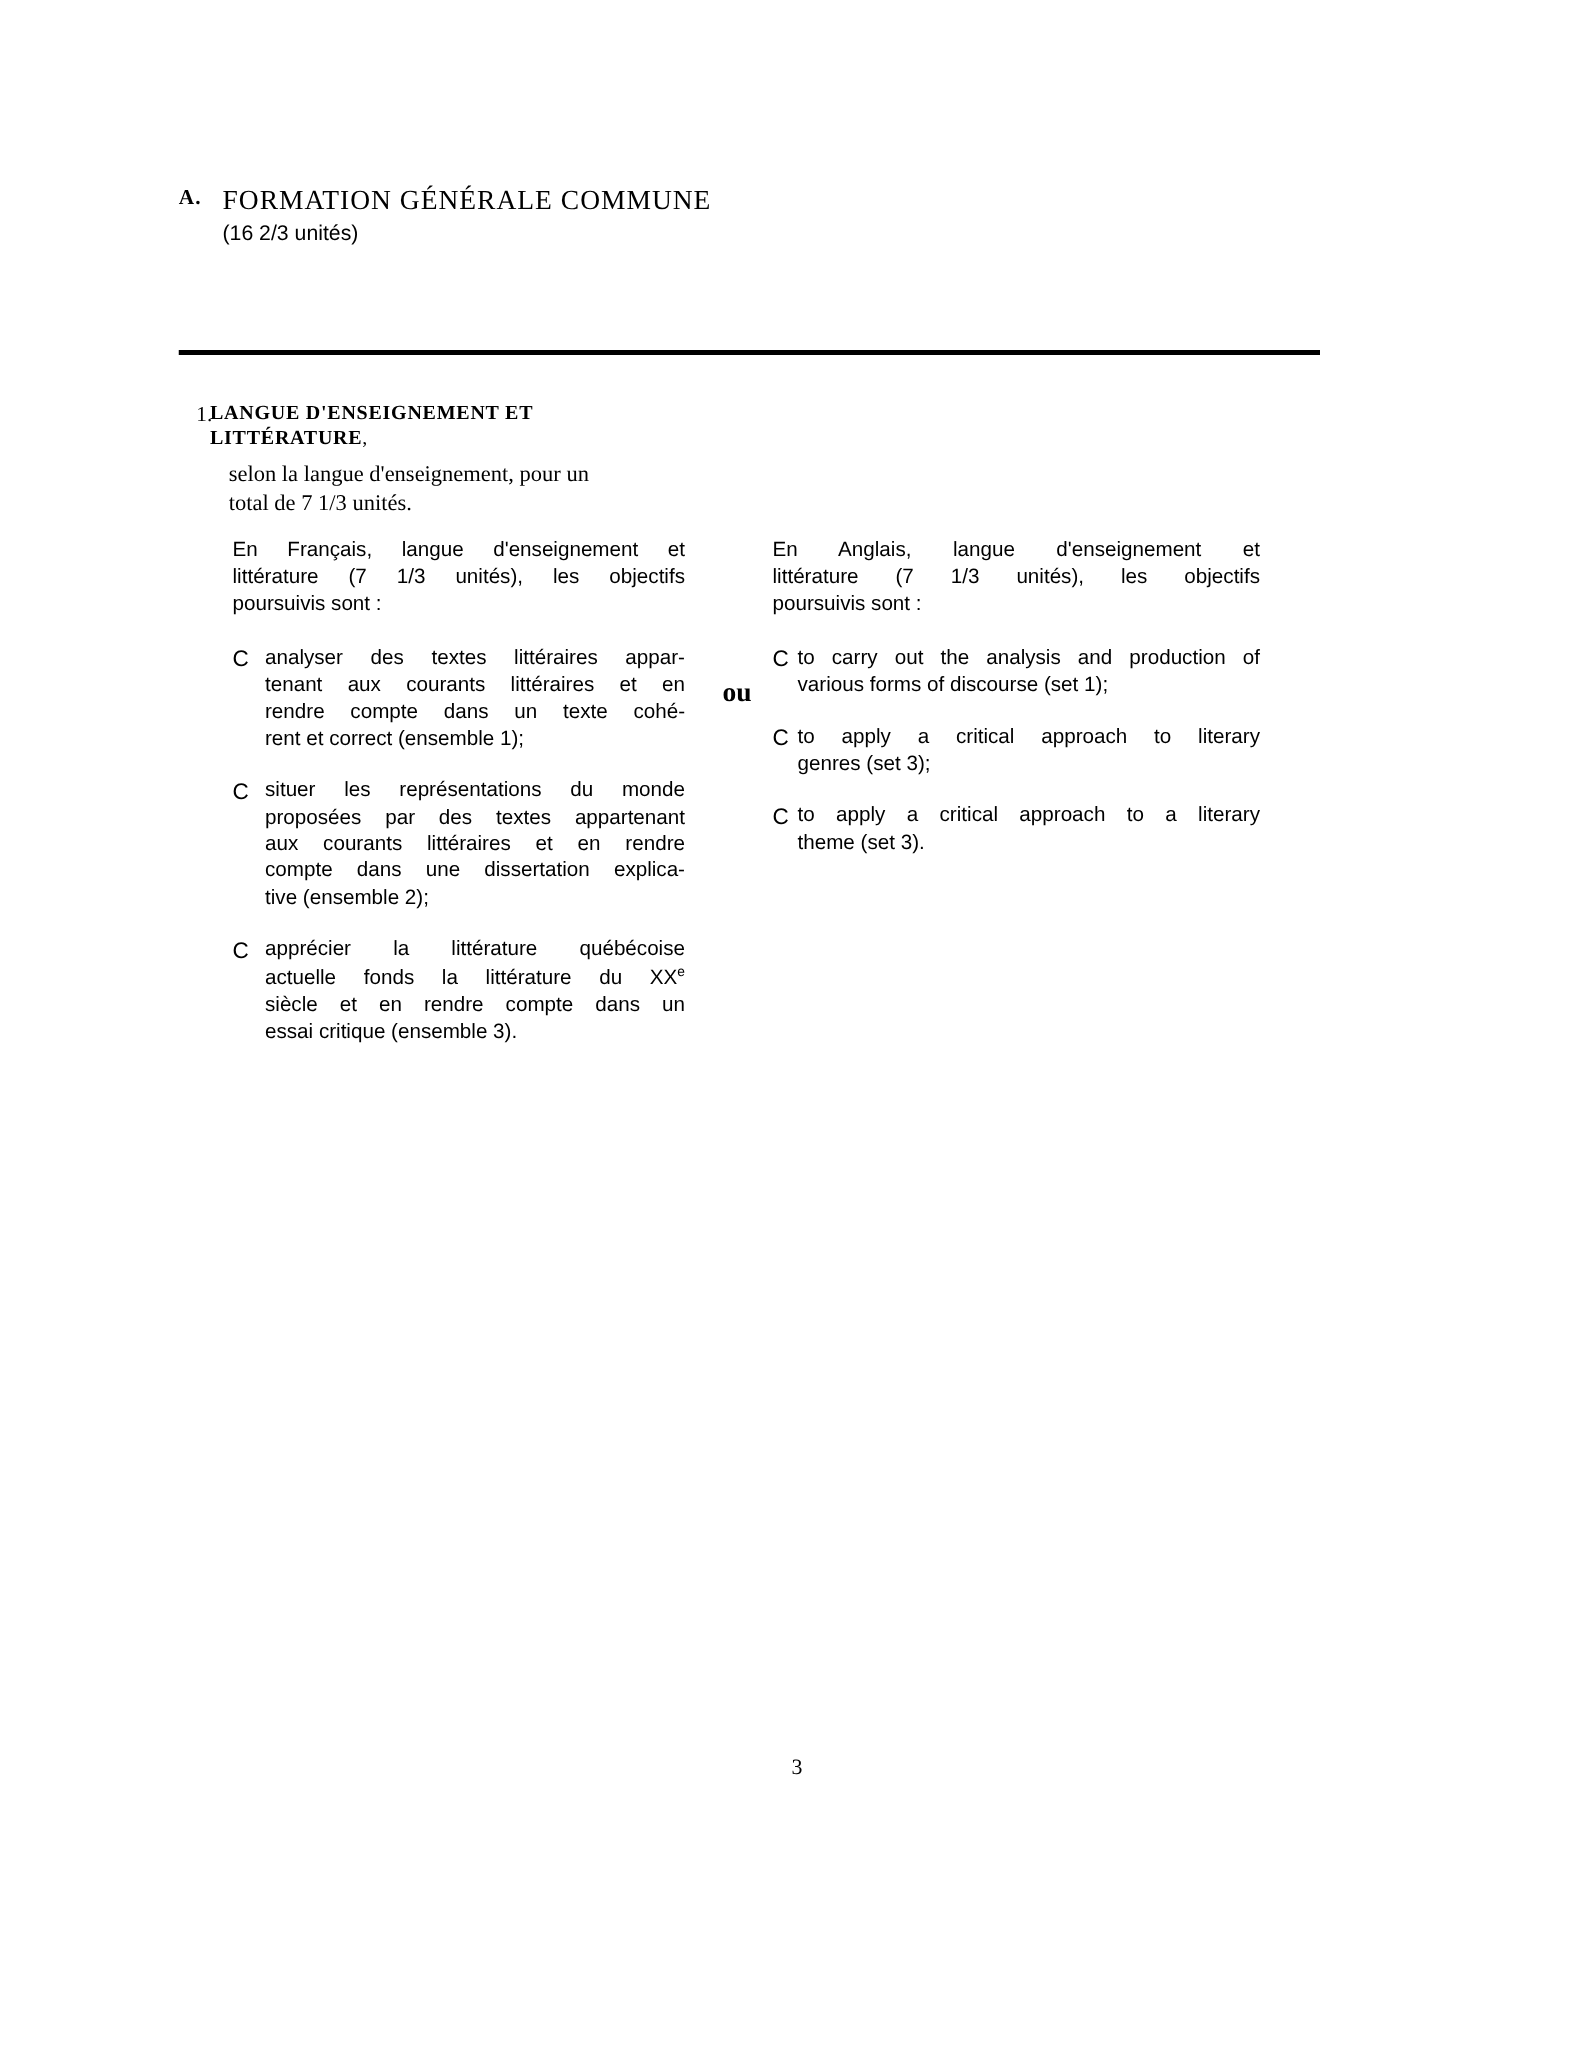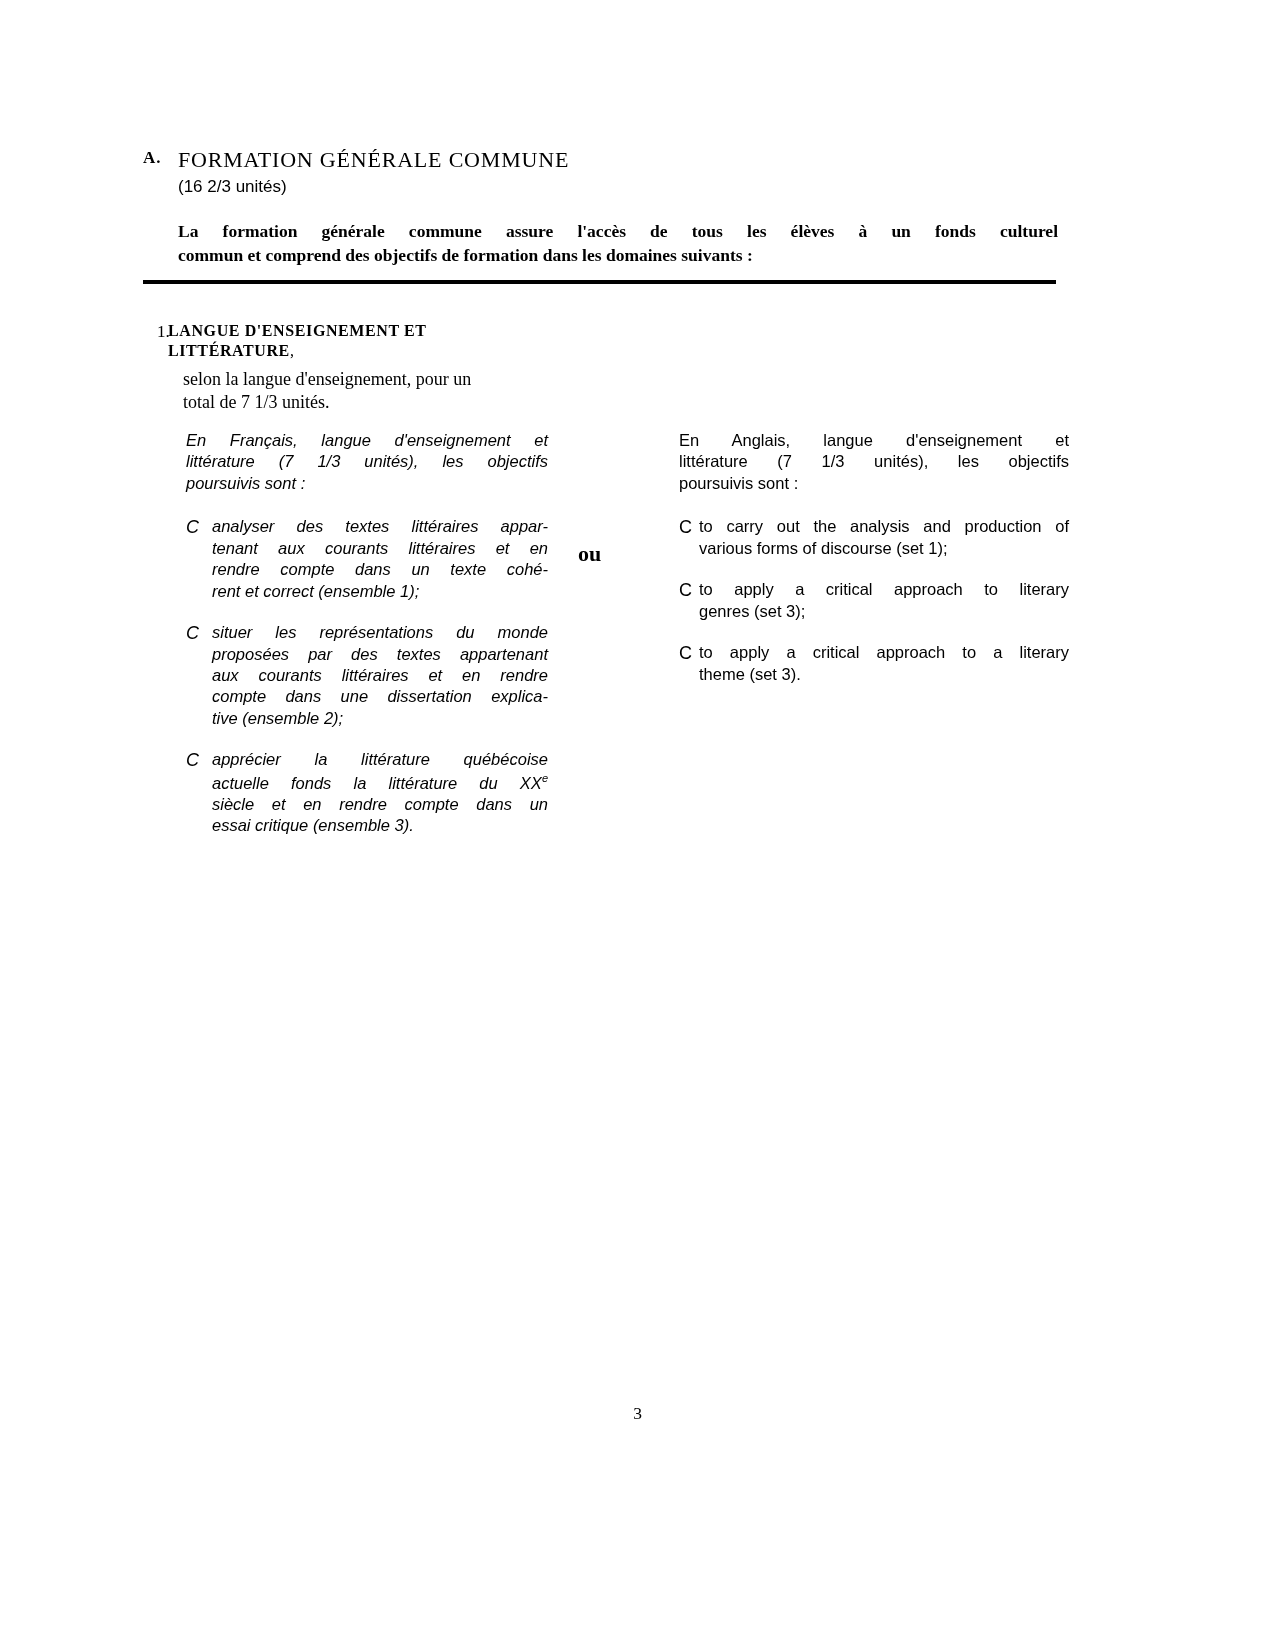--- a/index.html
+++ b/index.html
@@ -111,22 +111,22 @@
     font-size: 18px;
     line-height: 1.28;
   }
 
   .col {
     position: absolute;
     font-family: "Liberation Sans", sans-serif;
     font-size: 16.5px;
     line-height: 1.3;
   }
-  .col-left { left: 186px; top: 430px; width: 362px; font-style: italic; }
-  .col-right { left: 679px; top: 430px; width: 390px; }
+  .col-left { left: 186px; top: 430px; width: 362px; }
+  .col-right { left: 618px; top: 430px; width: 390px; }
 
   .col-intro {
     text-align: justify;
     margin: 0 0 22px 0;
   }
   .col-intro .just { display: block; text-align: justify; text-align-last: justify; }
   .col-intro .last { display: block; }
 
   .bullet-row {
     display: flex;
@@ -171,24 +171,20 @@
 </head>
 <body>
 
 <div class="page">
 
 
   <div class="section-letter">A.</div>
   <div class="section-title">FORMATION GÉNÉRALE COMMUNE</div>
   <div class="section-units">(16 2/3 unités)</div>
 
-  <div class="lede">
-    <span class="l1">La formation générale commune assure l'accès de tous les élèves à un fonds culturel</span>
-    <span class="l2">commun et comprend des objectifs de formation dans les domaines suivants :</span>
-  </div>
 
   <div class="rule"></div>
 
   <div class="item-num">1.</div>
   <div class="item-title">
     <span>LANGUE D'ENSEIGNEMENT ET</span><br>
     <span class="t2">LITTÉRATURE</span><span class="comma">,</span>
   </div>
   <div class="item-sub">
     <span>selon la langue d'enseignement, pour un</span><br>

